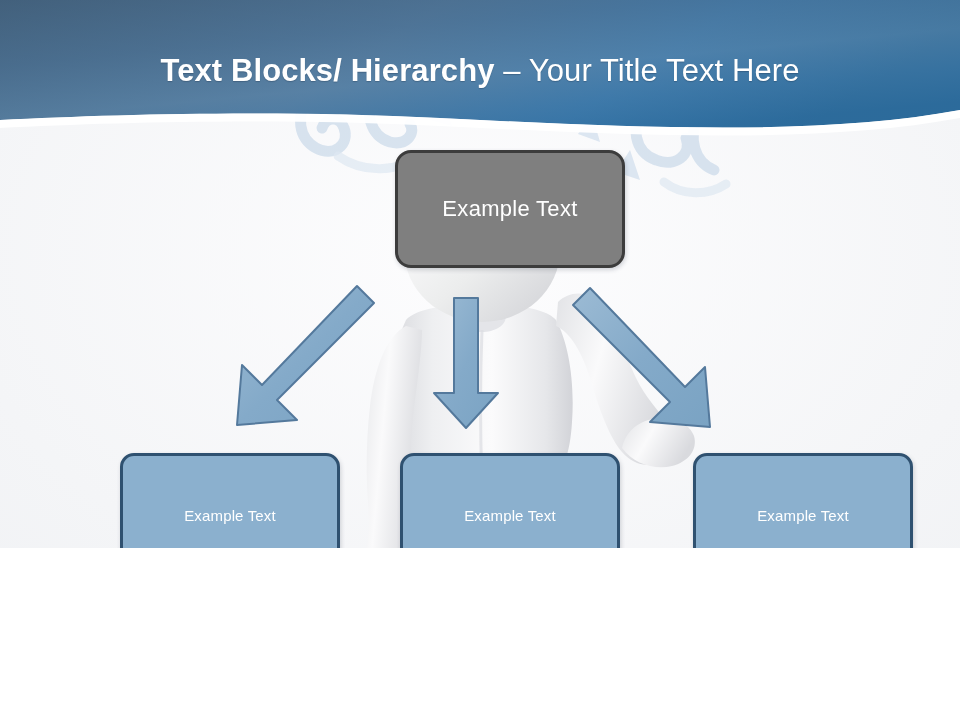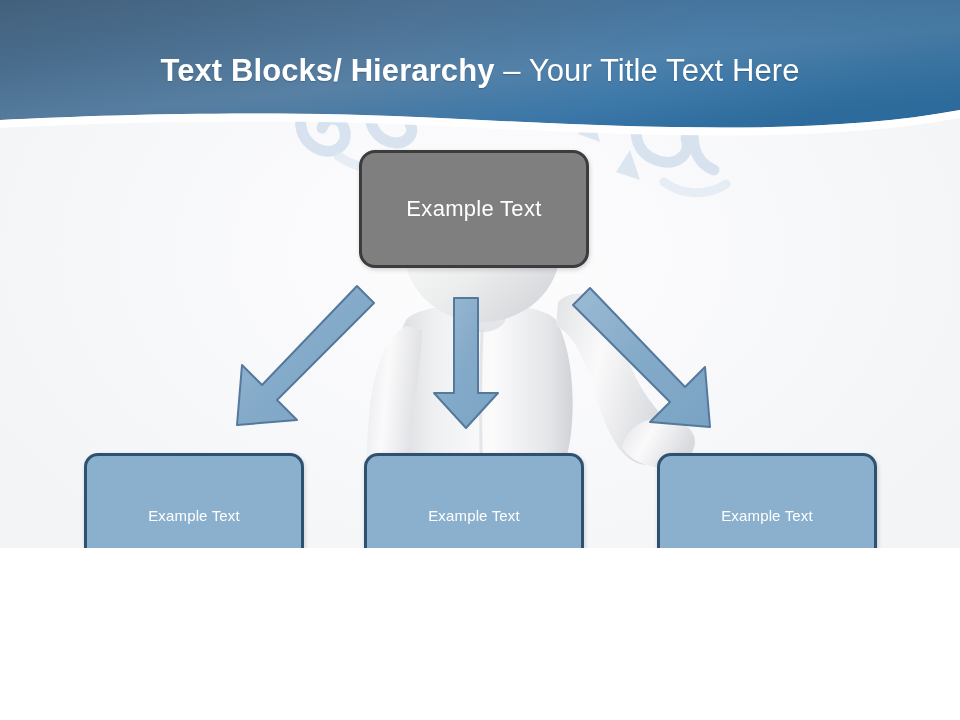--- a/index.html
+++ b/index.html
@@ -85,20 +85,21 @@
   
   .node {
     position: absolute;
     display: flex;
     align-items: center;
     justify-content: center;
     text-align: center;
     color: #ffffff;
     border-radius: 14px;
     box-shadow: 1px 2px 4px rgba(60,70,85,0.22);
+    margin-left: 36px;
   }
 
   .node-top {
     left: 359px;
     top: 150px;
     width: 230px;
     height: 118px;
     background: #7f7f7f;
     border: 3px solid #3c3c3c;
     border-radius: 16px;

